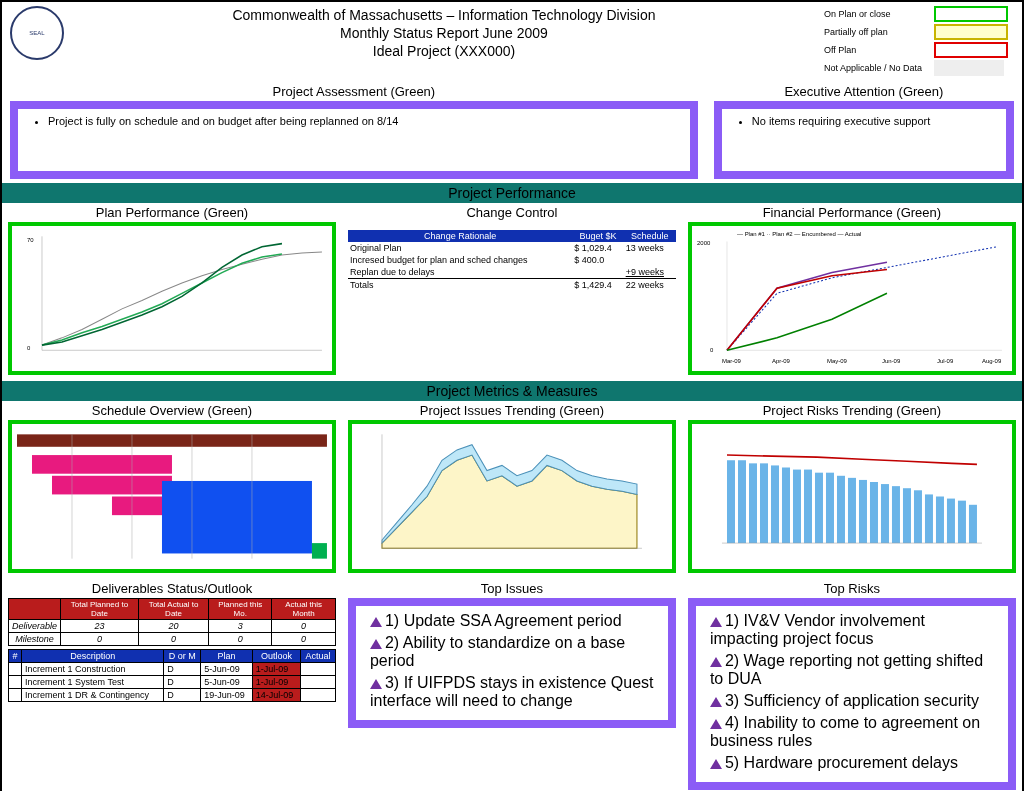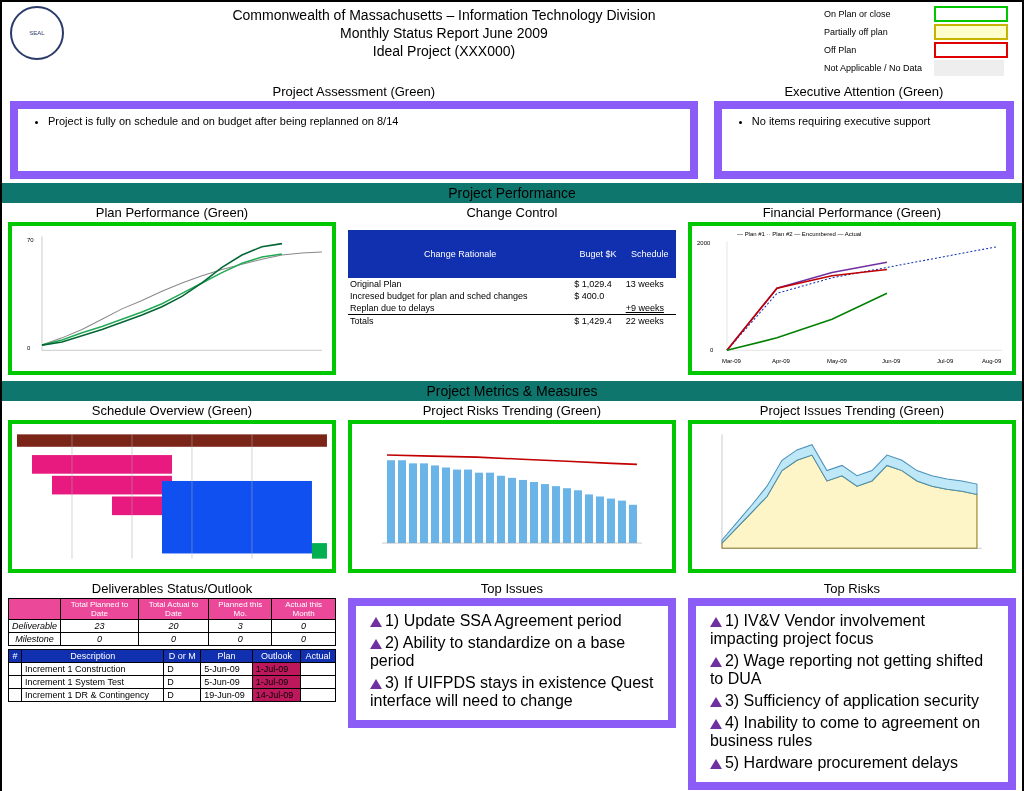--- a/index.html
+++ b/index.html
@@ -19,30 +19,30 @@
 .assess-col { width: 69%; padding: 2px 8px 4px 8px; box-sizing:border-box; }
 .attn-col { width: 31%; padding: 2px 8px 4px 8px; box-sizing:border-box; }
 .section-title { text-align: center; font-size: 13px; margin-bottom: 2px; }
 .green-box { border: 8px solid #8b5cf6; padding: 6px 10px; min-height: 50px; font-size: 11px; }
 .band { background: #0f766e; text-align: center; font-size: 14px; padding: 2px; }
 .triple { display: flex; border-radius: 6px; }
 .third { width: 33.33%; box-sizing: border-box; padding: 2px 6px 6px 6px; }
 .chart-box { border: 4px solid #00C800; height: 145px; position: relative; background:#fff; font-size:7px; overflow:hidden; }
 .chart-box-noborder { height: 145px; position:relative; font-size:7px; }
 .mini-table { border-collapse: collapse; width: 100%; font-size: 9px; margin-top:10px; }
-.mini-table th { background: #1030B0; color: #fff; font-weight: normal; padding:19px 2px; }
+.mini-table th { background: #1030B0; color: #fff; font-weight: normal; padding:1px 2px; }
 .mini-table td { padding: 1px 2px; }
 .mini-table .totals td { border-top: 1px solid #000; }
 .deliv-table { border-collapse: collapse; font-size: 9px; }
-.deliv-table th { background: #ec4899; color: #fff; border:1px solid #000; padding:1px 3px; font-weight:normal; font-size:8px; }
+.deliv-table th { background: #b91c1c; color: #fff; border:1px solid #000; padding:1px 3px; font-weight:normal; font-size:8px; }
 .deliv-table td { border:1px solid #000; padding:1px 3px; text-align:center;font-style:italic; }
 .desc-table { border-collapse: collapse; font-size: 9px; width: 100%; margin-top:3px; }
 .desc-table th { background: #1030B0; color: #fff; border:1px solid #000; padding:1px 3px; font-weight:normal; }
 .desc-table td { border:1px solid #000; padding:1px 3px; }
-.desc-table .yel { background: #be185d; }
+.desc-table .yel { background: #b91c1c; }
 .tri { display:inline-block; width:0; height:0; border-left:6px solid transparent; border-right:6px solid transparent; margin-right:3px; vertical-align:middle; }
 .tri-purple { border-bottom:10px solid #7030A0; }
 .tri-red { border-bottom:10px solid #C00000; }
 .tri-grey { border-bottom:10px solid #808080; }
 .tri-green { border-bottom:10px solid #00B050; }
 .issue-list { font-size:16px; margin:0; padding:0 4px; list-style:none; }
 .issue-list li { margin-bottom:4px; }
 .legend-footer { text-align:center; font-size:10px; padding:4px; }
 svg { width:100%; height:100%; }
 .bullet { list-style: disc; margin:0 0 0 20px; padding:0; }
@@ -188,20 +188,33 @@
           <rect x="20" y="30" width="140" height="18" fill="#e81a7f"></rect>
           <rect x="40" y="50" width="120" height="18" fill="#e81a7f"></rect>
           <rect x="100" y="70" width="60" height="18" fill="#e81a7f"></rect>
           <rect x="150" y="55" width="150" height="70" fill="#1050F0"></rect>
           <rect x="300" y="115" width="15" height="15" fill="#00B050"></rect>
           <g stroke="#aaa" stroke-width="0.5">
               <line x1="60" y1="10" x2="60" y2="130"></line>
               <line x1="120" y1="10" x2="120" y2="130"></line>
               <line x1="180" y1="10" x2="180" y2="130"></line>
               <line x1="240" y1="10" x2="240" y2="130"></line>
+            </g>
+        </svg>
+      </div>
+    </div>
+    <div class="third">
+      <div class="section-title">Project Issues Trending (Green)</div>
+      <div class="chart-box">
+        <svg viewBox="0 0 320 140" preserveAspectRatio="none">
+          <polygon fill="#FDF5C8" stroke="#8B7500" points="30,115 45,100 60,85 75,70 90,45 105,35 120,30 135,55 150,50 165,60 180,55 195,40 210,45 225,55 240,60 255,63 270,65 285,68 285,120 30,120"></polygon>
+          <polygon fill="#BEE7F8" stroke="#4A90B8" points="30,112 45,95 60,78 75,60 90,35 105,25 120,20 135,45 150,40 165,50 180,45 195,30 210,35 225,45 240,50 255,53 270,55 285,58 285,68 270,65 255,63 240,60 225,55 210,45 195,40 180,55 165,60 150,50 135,55 120,30 105,35 90,45 75,70 60,85 45,100 30,115"></polygon>
+          <g stroke="#999" stroke-width="0.5">
+              <line x1="30" y1="120" x2="290" y2="120"></line>
+              <line x1="30" y1="10" x2="30" y2="120"></line>
             </g>
         </svg>
       </div>
     </div>
     <div class="third">
       <div class="section-title">Project Risks Trending (Green)</div>
       <div class="chart-box">
         <svg viewBox="0 0 320 140" preserveAspectRatio="none">
           <g fill="#6AB4E8">
             <rect x="35" y="35" width="8" height="80"></rect>
@@ -228,33 +241,20 @@
               <rect x="266" y="74" width="8" height="41"></rect>
               <rect x="277" y="78" width="8" height="37"></rect>
           </g>
           <polyline fill="none" stroke="#C00000" stroke-width="1.5" points="35,30 80,31 125,32 170,34 215,36 260,38 285,39"></polyline>
           <g stroke="#999" stroke-width="0.5">
               <line x1="30" y1="115" x2="290" y2="115"></line>
             </g>
         </svg>
       </div>
     </div>
-    <div class="third">
-      <div class="section-title">Project Issues Trending (Green)</div>
-      <div class="chart-box">
-        <svg viewBox="0 0 320 140" preserveAspectRatio="none">
-          <polygon fill="#FDF5C8" stroke="#8B7500" points="30,115 45,100 60,85 75,70 90,45 105,35 120,30 135,55 150,50 165,60 180,55 195,40 210,45 225,55 240,60 255,63 270,65 285,68 285,120 30,120"></polygon>
-          <polygon fill="#BEE7F8" stroke="#4A90B8" points="30,112 45,95 60,78 75,60 90,35 105,25 120,20 135,45 150,40 165,50 180,45 195,30 210,35 225,45 240,50 255,53 270,55 285,58 285,68 270,65 255,63 240,60 225,55 210,45 195,40 180,55 165,60 150,50 135,55 120,30 105,35 90,45 75,70 60,85 45,100 30,115"></polygon>
-          <g stroke="#999" stroke-width="0.5">
-              <line x1="30" y1="120" x2="290" y2="120"></line>
-              <line x1="30" y1="10" x2="30" y2="120"></line>
-            </g>
-        </svg>
-      </div>
-    </div>
   </div>
 
   <div style="display:flex">
     <div style="width:33.33%"></div>
   </div>
 
   <div class="triple">
     <div class="third">
       <div class="section-title">Deliverables Status/Outlook</div>
       <div>

